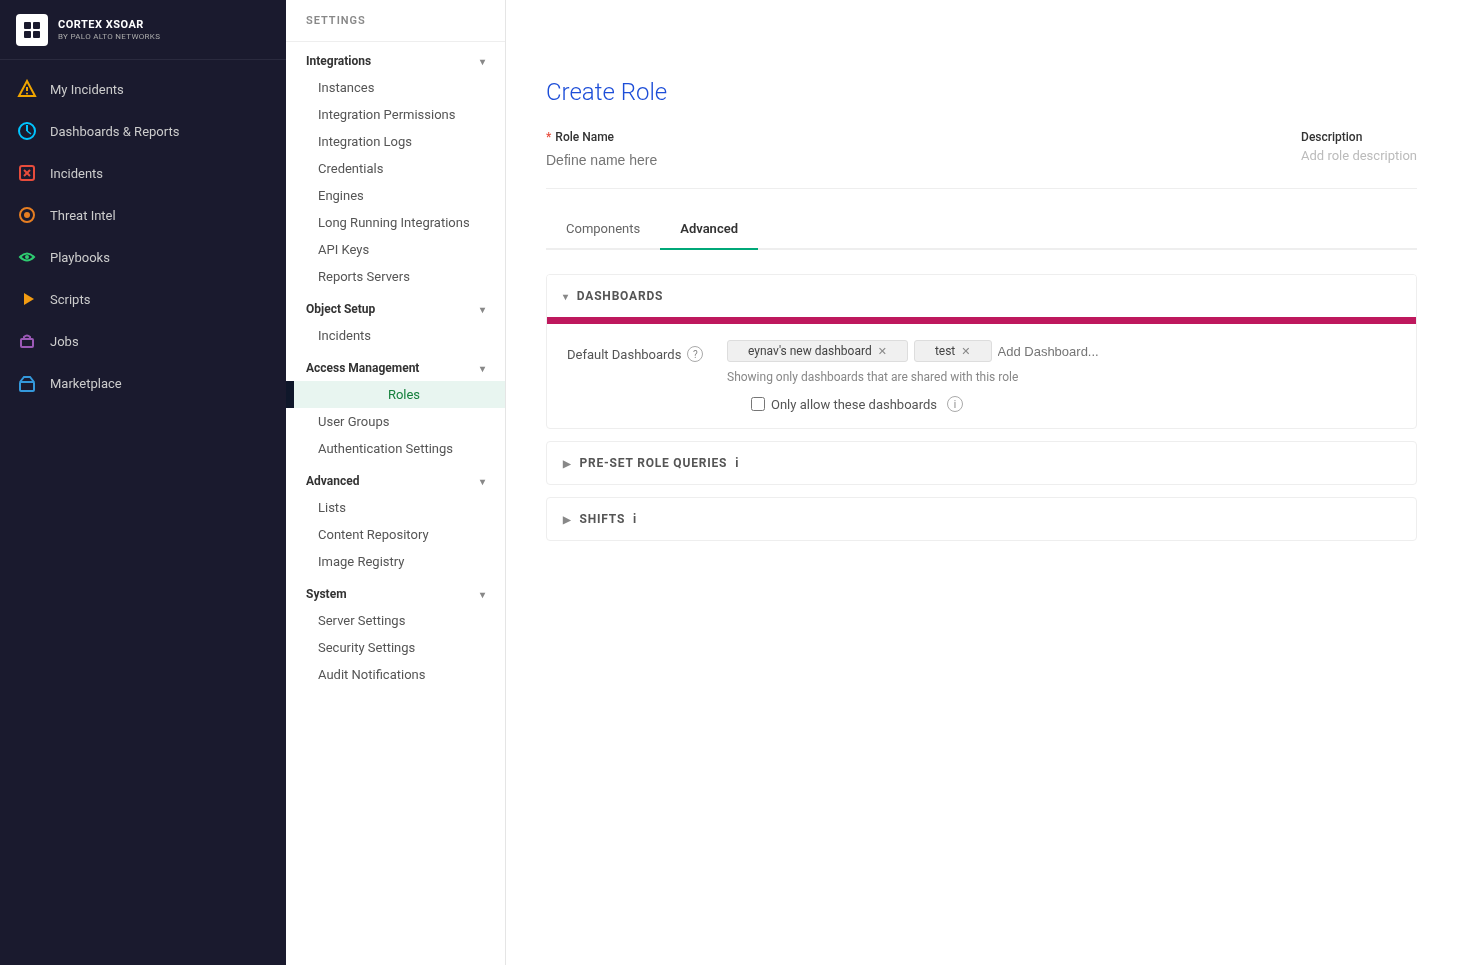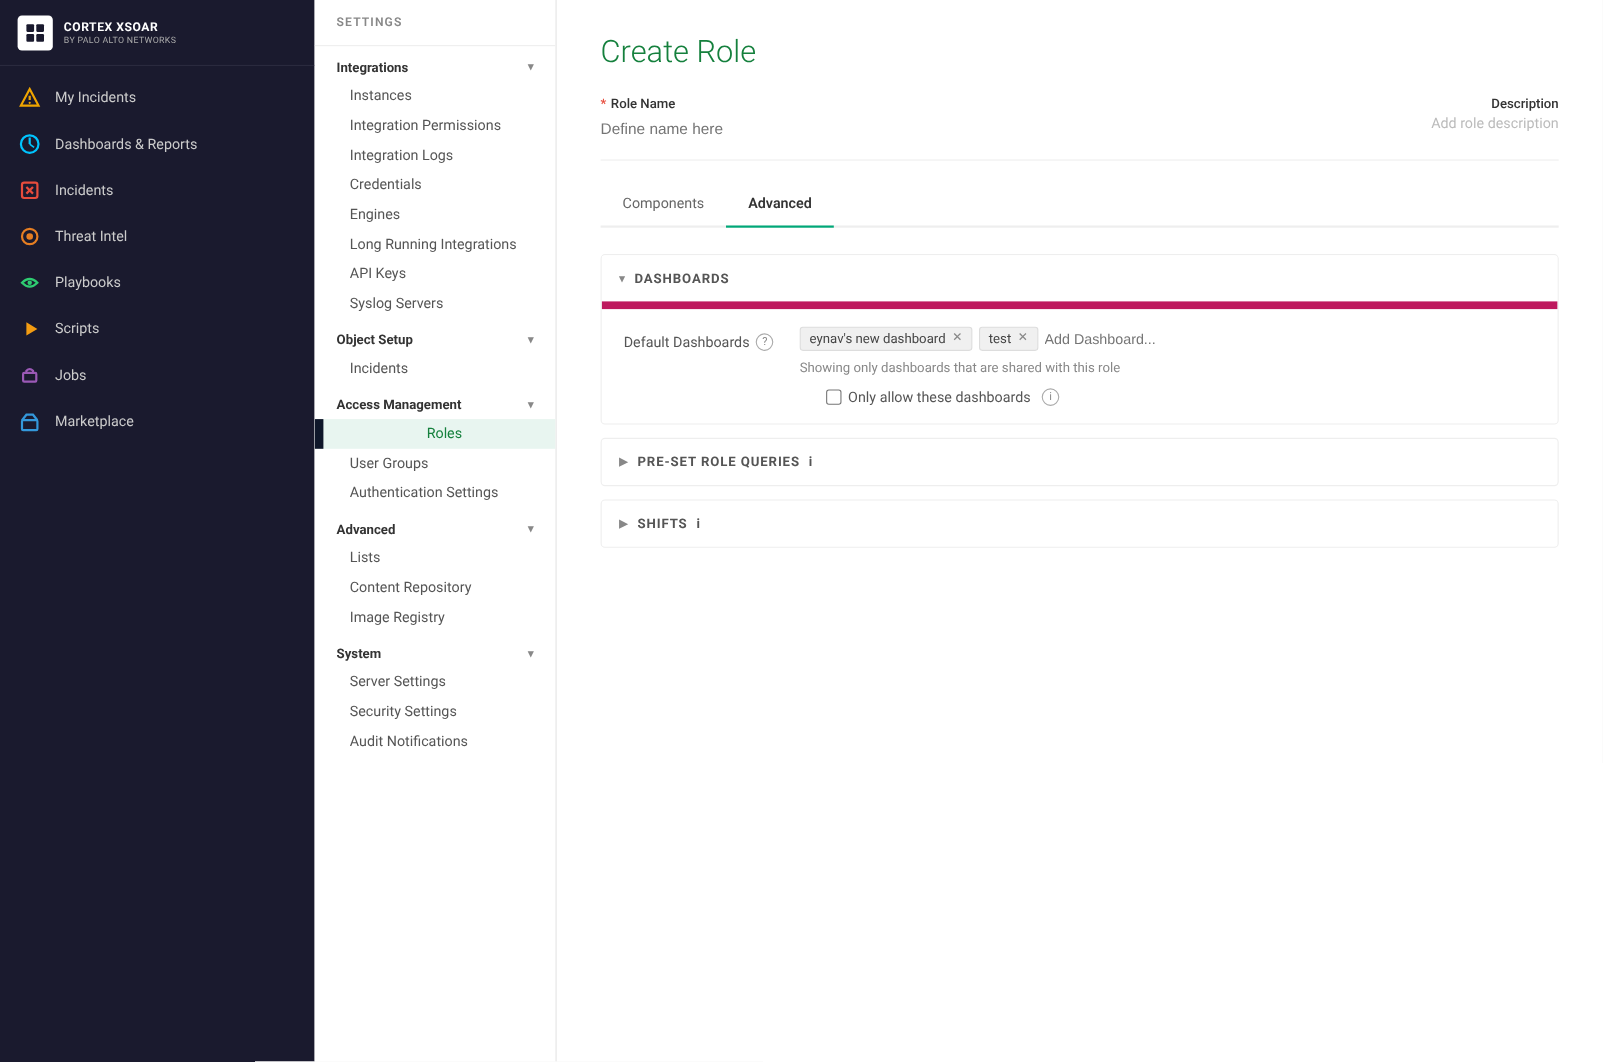--- a/index.html
+++ b/index.html
@@ -103,24 +103,25 @@
     .sidebar-relative { position: relative; }
 
     
     .main-content {
       flex: 1;
       background: #fff;
       overflow-y: auto;
       padding: 30px 40px;
     }
     .page-title {
-      font-size: 28px;
+      font-size: 24px;
       font-weight: 300;
-      color: #15803d;
+      color: #1d4ed8;
       margin-bottom: 24px;
+      margin-top: 48px;
     }
     .form-row {
       display: flex;
       gap: 40px;
       border-bottom: 1px solid #eee;
       padding-bottom: 16px;
       margin-bottom: 0;
     }
     .form-field { flex: 1; }
     .form-field-label {
@@ -134,21 +135,21 @@
     }
     .required-star { color: #e74c3c; }
     .form-field-input {
       font-size: 14px;
       color: #999;
       padding: 4px 0;
       border: none;
       outline: none;
       width: 100%;
     }
-    .description-field { max-width: 300px; text-align: right; }
+    .description-field { max-width: 300px; }
     .description-label { font-size: 12px; color: #333; font-weight: 500; margin-bottom: 4px; }
     .description-placeholder { font-size: 13px; color: #bbb; }
 
     
     .tabs {
       display: flex;
       border-bottom: 2px solid #eee;
       margin-bottom: 24px;
     }
     .tab {
@@ -213,25 +214,25 @@
     }
     .dashboard-tags {
       display: flex;
       flex-wrap: wrap;
       gap: 6px;
       align-items: center;
       flex: 1;
     }
     .tag {
       display: flex;
-      align-items: flex-start;
+      align-items: center;
       background: #f0f0f0;
       border: 1px solid #ddd;
       border-radius: 3px;
-      padding: 3px 8px;
+      padding: 3px 20px;
       font-size: 12px;
       color: #444;
       gap: 6px;
     }
     .tag-remove {
       cursor: pointer;
       color: #888;
       font-size: 11px;
       line-height: 1;
     }
@@ -384,21 +385,21 @@
     <span style="font-size:10px;color:#888;">▾</span>
   </div>
   <div>
     <a class="sidebar-item">Instances</a>
     <a class="sidebar-item">Integration Permissions</a>
     <a class="sidebar-item">Integration Logs</a>
     <a class="sidebar-item">Credentials</a>
     <a class="sidebar-item">Engines</a>
     <a class="sidebar-item">Long Running Integrations</a>
     <a class="sidebar-item">API Keys</a>
-    <a class="sidebar-item">Syslog Servers</a>
+    <a class="sidebar-item">Reports Servers</a>
   </div>
 
   <div class="sidebar-section-header">
     <span>Object Setup</span>
     <span style="font-size:10px;color:#888;">▾</span>
   </div>
   <div>
     <a class="sidebar-item">Incidents</a>
   </div>
 

